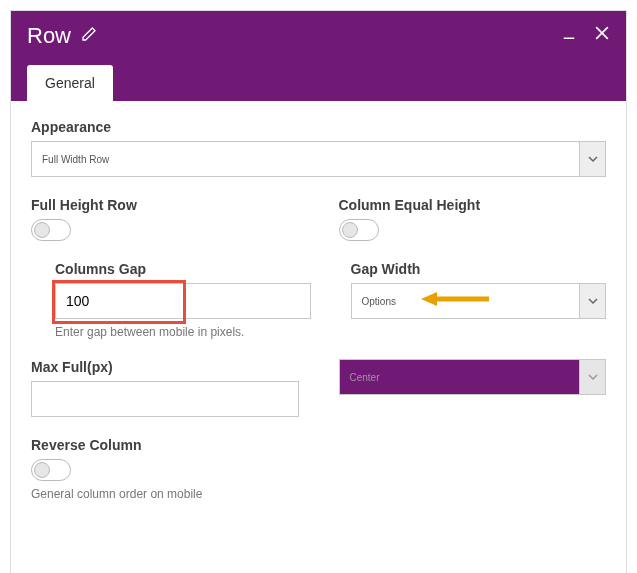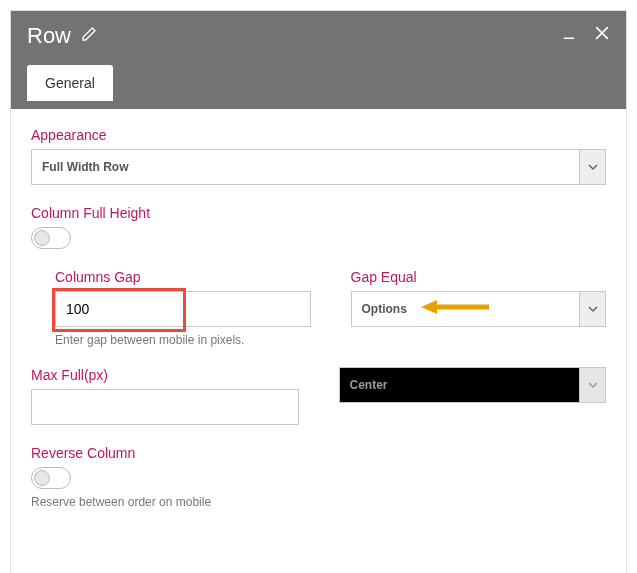--- a/index.html
+++ b/index.html
@@ -8,23 +8,23 @@
     font-family: -apple-system, BlinkMacSystemFont, "Segoe UI", Arial, sans-serif;
     background: #fff;
     padding: 10px;
   }
   .panel {
     width: 617px;
     border: 1px solid #ddd;
     background: #fff;
   }
   .header {
-    background: #737373;
+    background: #701a75;
     color: #fff;
-    padding: 12px 16px 8px 16px;
+    padding: 12px 16px 0 16px;
     position: relative;
   }
   .header-title-row {
     display: flex;
     align-items: center;
     gap: 10px;
     padding-bottom: 16px;
   }
   .header-title {
     font-size: 22px;
@@ -56,22 +56,22 @@
     color: #333;
   }
   .body {
     padding: 18px 20px 18px 20px;
     position: relative;
     height: 480px;
     overflow-y: auto;
   }
   .section-label {
     font-size: 14px;
-    font-weight: 400;
-    color: #be185d;
+    font-weight: 700;
+    color: #404040;
     margin-bottom: 6px;
   }
   .row2 {
     display: flex;
     gap: 40px;
     margin-bottom: 20px;
   }
   .col {
     flex: 1;
     min-width: 0;
@@ -82,34 +82,33 @@
     border: 1px solid #c8c8c8;
     height: 36px;
     background: #fff;
     align-items: stretch;
   }
   .select-box .sel-text {
     flex: 1;
     padding: 0 10px;
     display: flex;
     align-items: center;
-    font-size: 12px;
+    font-size: 10px;
     color: #555;
-    font-weight: bold;
   }
   .select-box .sel-btn {
     width: 26px;
     border-left: 1px solid #c8c8c8;
     background: #eee;
     display: flex;
     align-items: center;
     justify-content: center;
   }
   .select-box.disabled {
-    background: #000000;
+    background: #701a75;
   }
   .select-box.disabled .sel-text { color: #999; }
   .select-box.disabled .sel-btn { background: #e6e6e6; }
   .input-box input {
     border: none;
     outline: none;
     width: 100%;
     padding: 0 10px;
     font-size: 14px;
     background: transparent;
@@ -194,36 +193,40 @@
         <div class="sel-btn">
           <svg width="10" height="10" viewBox="0 0 10 10">
               <path d="M1 3 L5 7 L9 3" fill="none" stroke="#666" stroke-width="1.5"></path>
             </svg>
         </div>
       </div>
     </div>
 
     <div class="row2">
       <div class="col">
-        <div class="section-label">Column Full Height</div>
+        <div class="section-label">Full Height Row</div>
+        <div class="toggle"></div>
+      </div>
+      <div class="col">
+        <div class="section-label">Column Equal Height</div>
         <div class="toggle"></div>
       </div>
     </div>
 
     <div class="row2" style="position:relative;padding-left:24px;">
       <div class="col">
         <div class="section-label">Columns Gap</div>
         <div class="input-box" style="position:relative;justify-content:flex-end;">
           <div class="highlight-red" style="position:absolute;left:-2px;top:-2px;width:130px;height:40px;"></div>
           <input type="text" value="100" style="">
         </div>
         <div class="helper">Enter gap between mobile in pixels.</div>
       </div>
       <div class="col" style="position:relative;">
-        <div class="section-label">Gap Equal</div>
+        <div class="section-label">Gap Width</div>
         <div class="select-box">
           <div class="sel-text">Options</div>
           <div class="sel-btn">
             <svg width="10" height="10" viewBox="0 0 10 10">
                 <path d="M1 3 L5 7 L9 3" fill="none" stroke="#666" stroke-width="1.5"></path>
               </svg>
           </div>
         </div>
         <svg class="arrow-annot" style="left:70px;top:28px;" width="70" height="20" viewBox="0 0 70 20">
           <line x1="68" y1="10" x2="14" y2="10" stroke="#e8a100" stroke-width="5"></line>
@@ -247,17 +250,17 @@
                 <path d="M1 3 L5 7 L9 3" fill="none" stroke="#999" stroke-width="1.5"></path>
               </svg>
           </div>
         </div>
       </div>
     </div>
 
     <div class="full" style="margin-bottom:18px;">
       <div class="section-label">Reverse Column</div>
       <div class="toggle"></div>
-      <div class="helper">Reserve between order on mobile</div>
+      <div class="helper">General column order on mobile</div>
     </div>
 
   </div>
 </div>
 
 </body></html>

